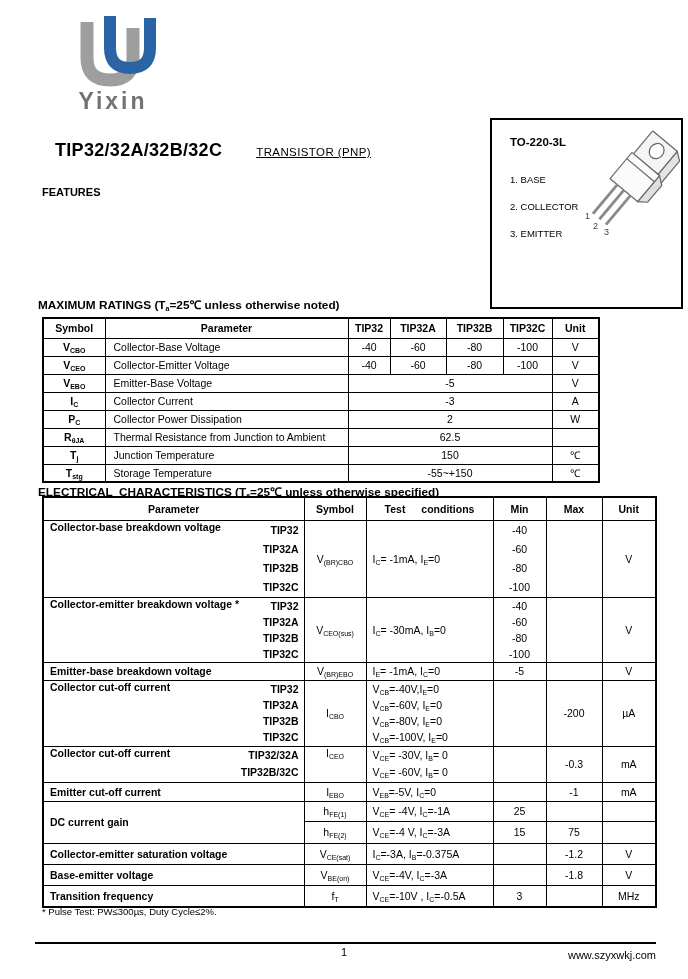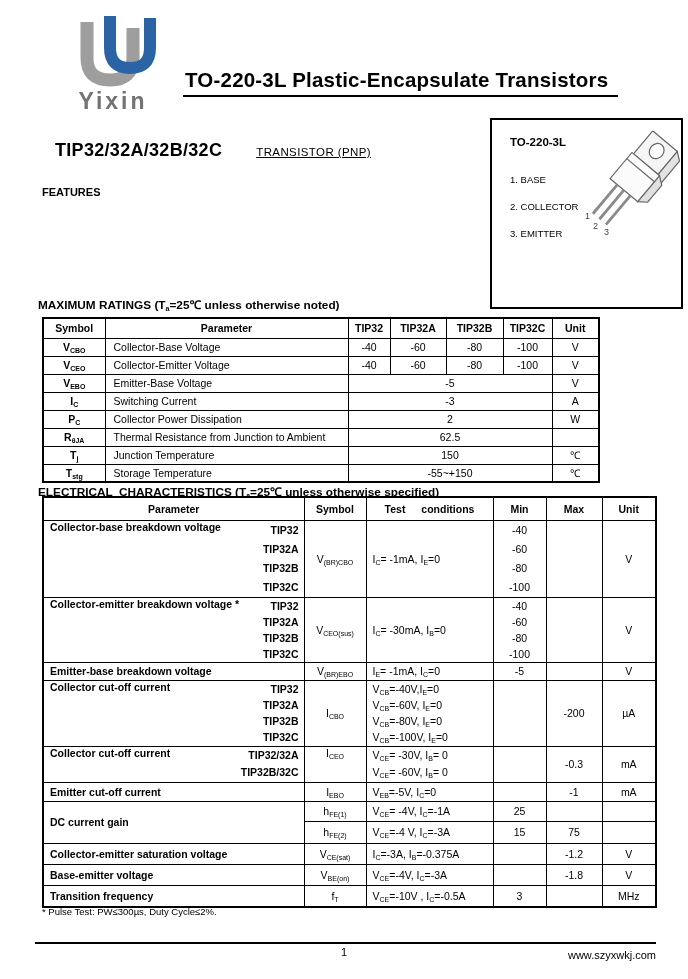--- a/index.html
+++ b/index.html
@@ -71,21 +71,20 @@
 <div class="page">
 
   <div class="logo">
     <svg width="120" height="82" viewBox="0 0 120 82">
       <path d="M34,12 V48 Q34,70 57,70 Q80,70 80,48 V18" fill="none" stroke="#9e9e9e" stroke-width="13"></path>
       <path d="M57,6 V38 Q57,58 77,58 Q97,58 97,38 V8" fill="none" stroke="#2a64a5" stroke-width="12"></path>
     </svg>
     <div class="brand">Yixin</div>
   </div>
 
-  <div class="doc-title">TO-220-3L Plastic-Encapsulate Transistors</div>
 
   <div class="part-row">
     <span class="part-no">TIP32/32A/32B/32C</span>
     <span class="part-type">TRANSISTOR (PNP)</span>
   </div>
 
   <div class="features-heading">FEATURES</div>
 
   <div class="pkg-box">
     <div class="pkg-title">TO-220-3L</div>
@@ -153,21 +152,21 @@
         <td>V</td>
       </tr>
       <tr class="h18">
         <td class="msym">V<sub>EBO</sub></td>
         <td class="param">Emitter-Base Voltage</td>
         <td colspan="4">-5</td>
         <td>V</td>
       </tr>
       <tr class="h18">
         <td class="msym">I<sub>C</sub></td>
-        <td class="param">Switching Current</td>
+        <td class="param">Collector Current</td>
         <td colspan="4">-3</td>
         <td>A</td>
       </tr>
       <tr class="h18">
         <td class="msym">P<sub>C</sub></td>
         <td class="param">Collector Power Dissipation</td>
         <td colspan="4">2</td>
         <td>W</td>
       </tr>
       <tr class="h18">

